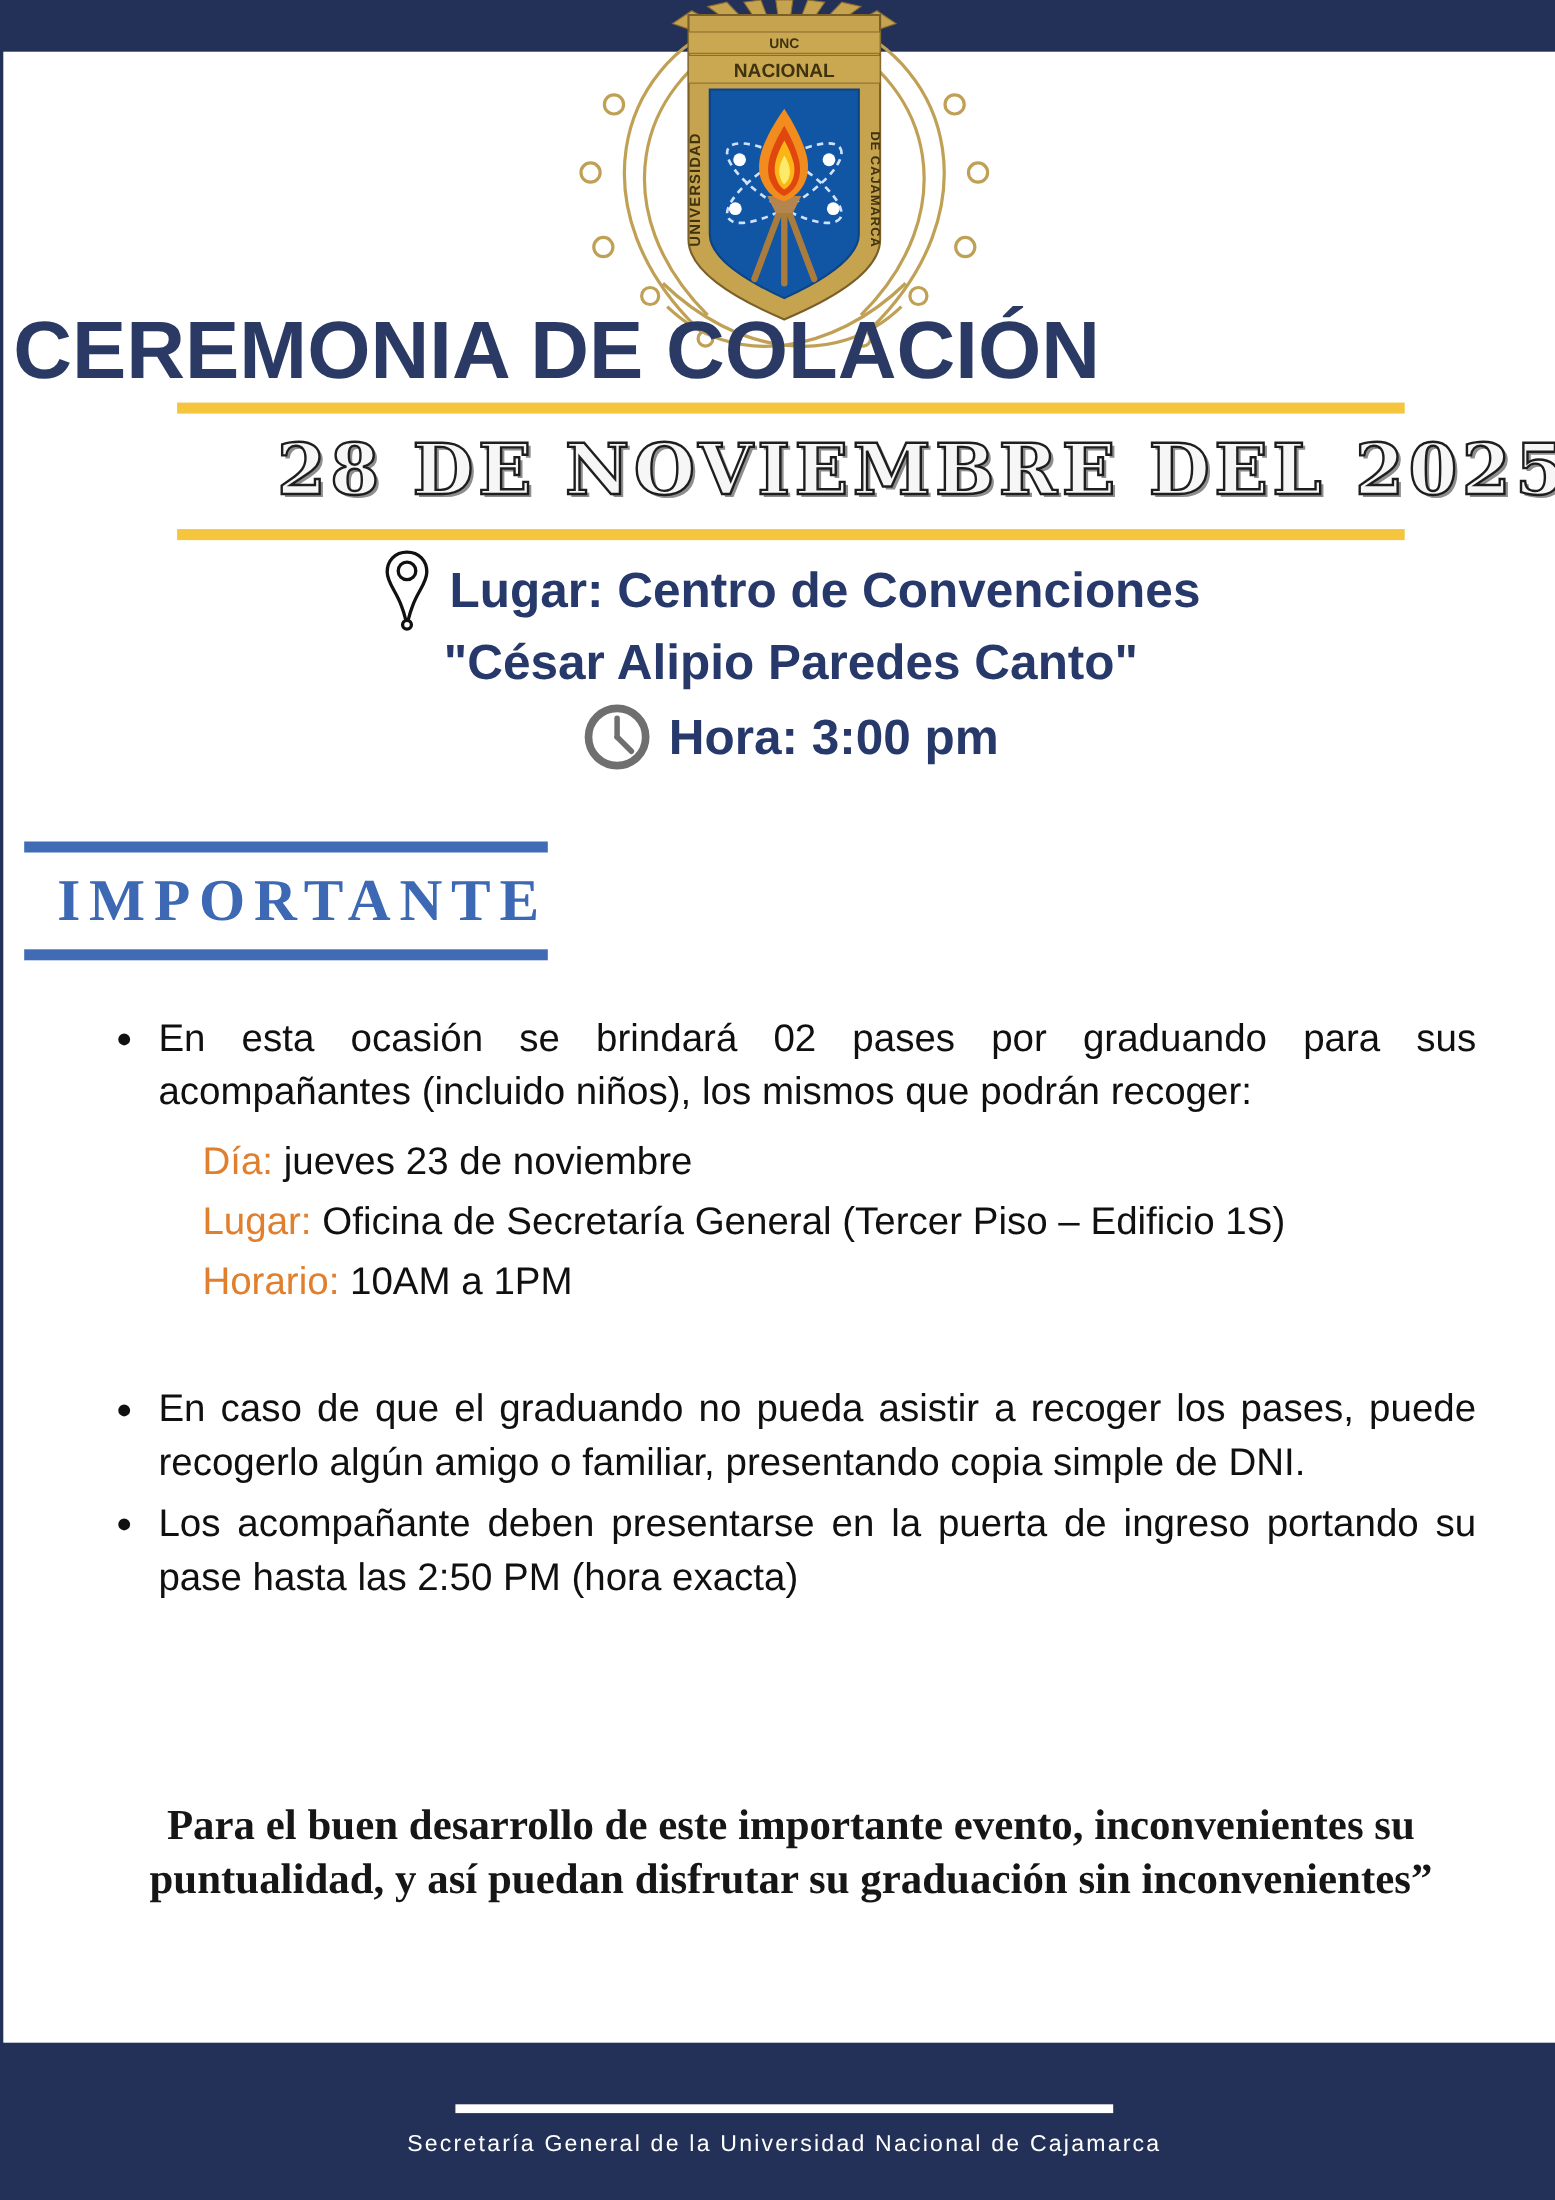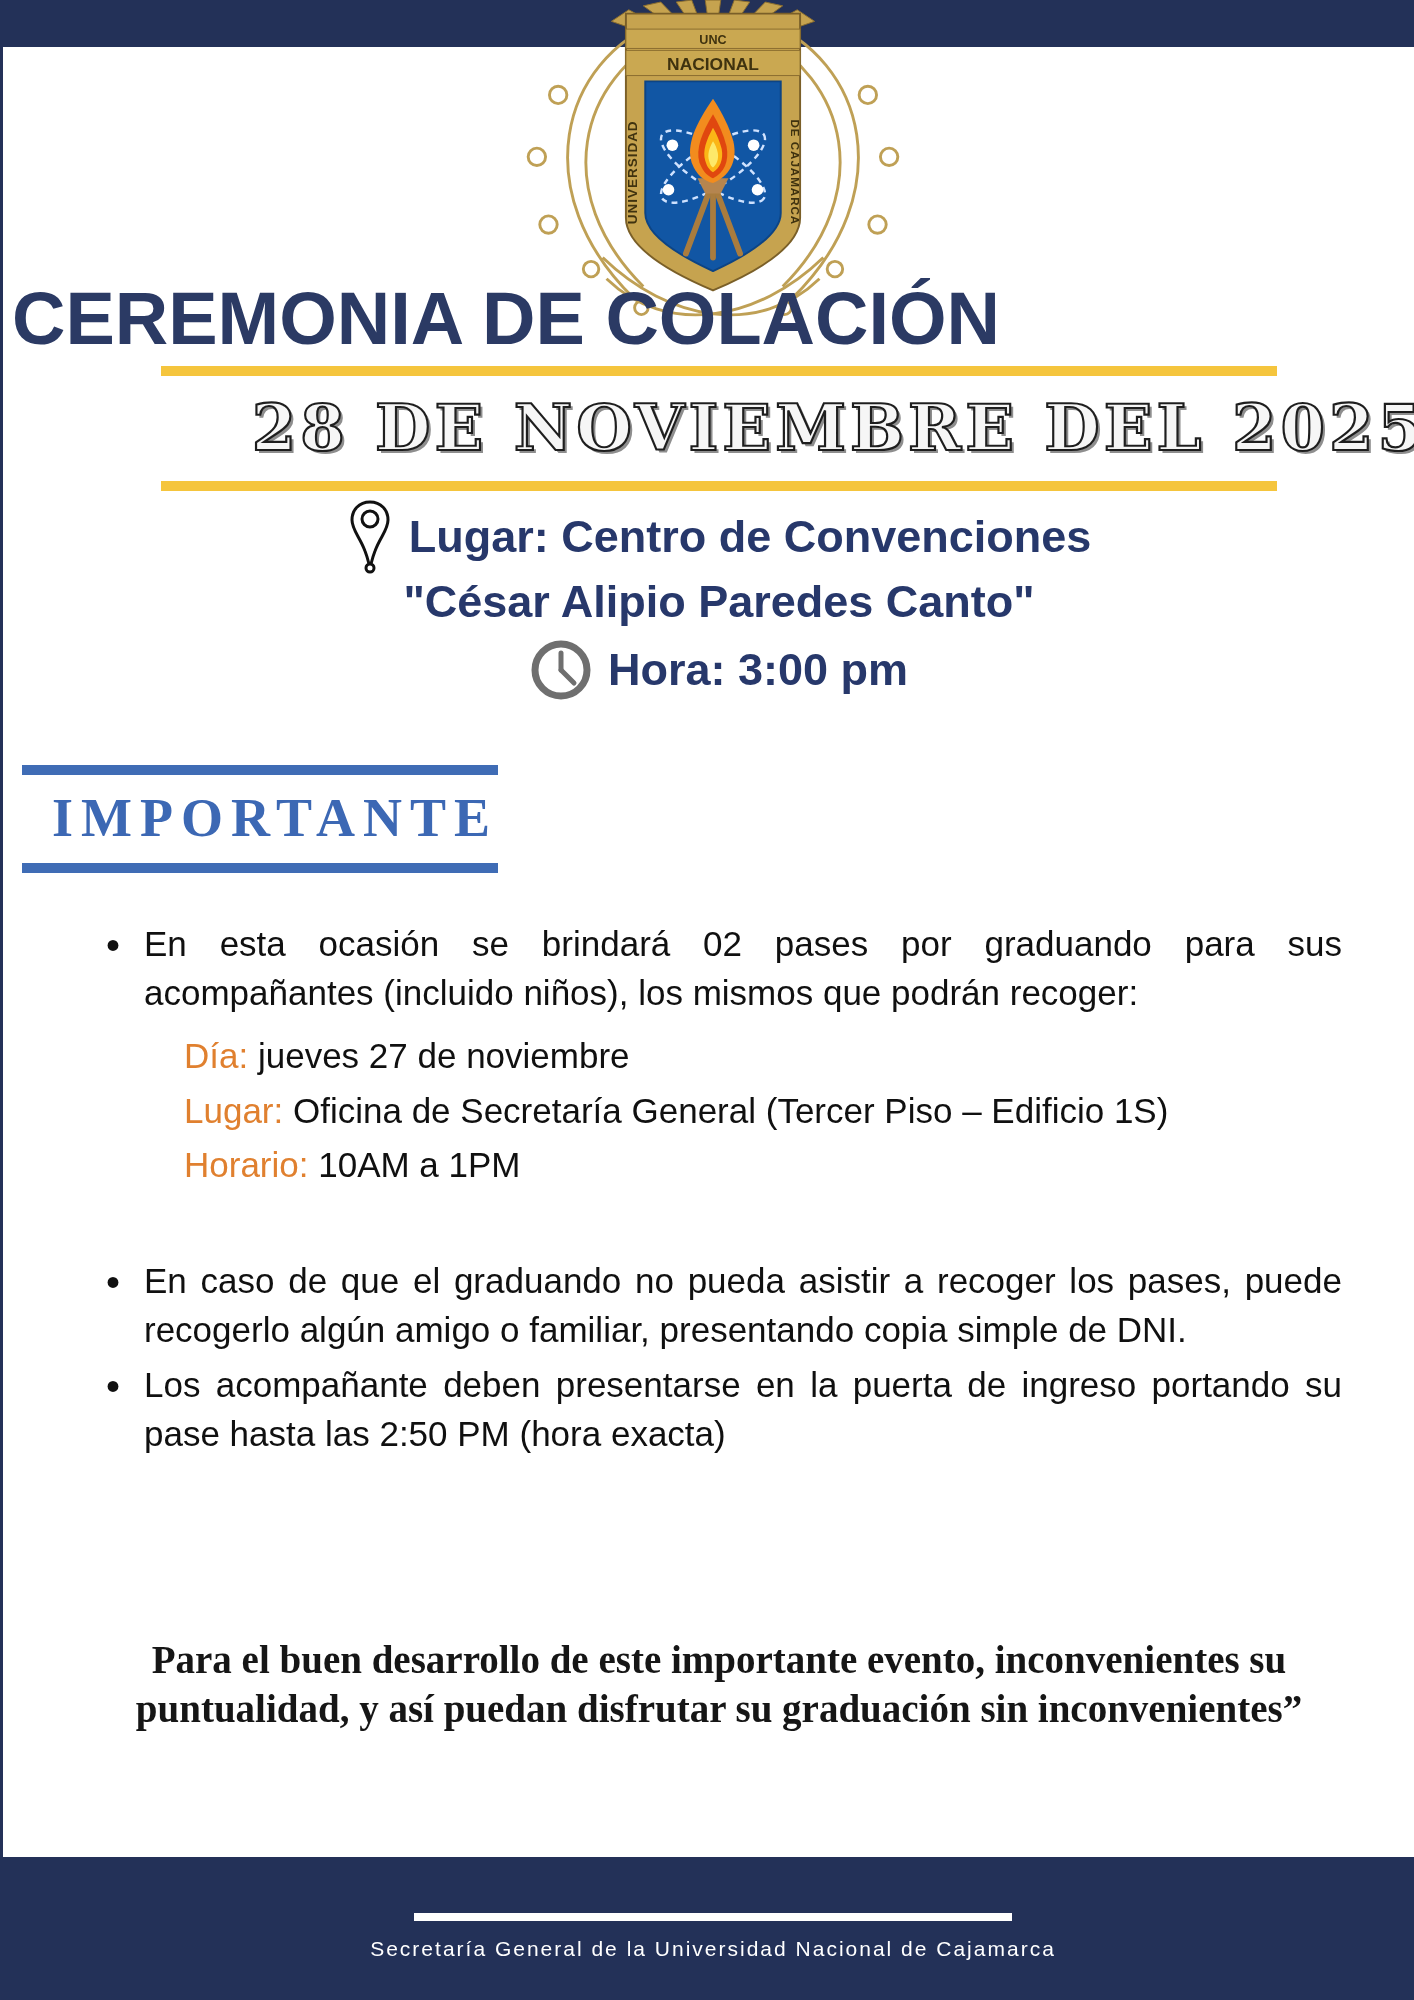--- a/index.html
+++ b/index.html
@@ -189,21 +189,21 @@
       <div class="imp-title">IMPORTANTE</div>
       <div class="imp-bar"></div>
     </div>
 
     <ul class="bullets">
       <li class="b1">
         <span>En esta ocasión se brindará 02 pases por graduando para sus acompañantes (incluido niños), los mismos que podrán recoger:</span>
         <div class="pickup">
           <div>
             <span class="label">Día:</span>
-            <span class="value">jueves 27 de noviembre</span>
+            <span class="value">jueves 23 de noviembre</span>
           </div>
           <div>
             <span class="label">Lugar:</span>
             <span class="value">Oficina de Secretaría General (Tercer Piso – Edificio 1S)</span>
           </div>
           <div>
             <span class="label">Horario:</span>
             <span class="value">10AM a 1PM</span>
           </div>
         </div>

